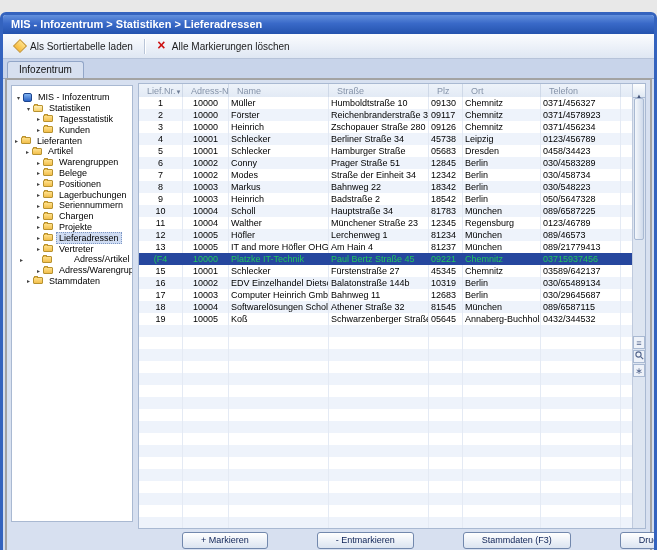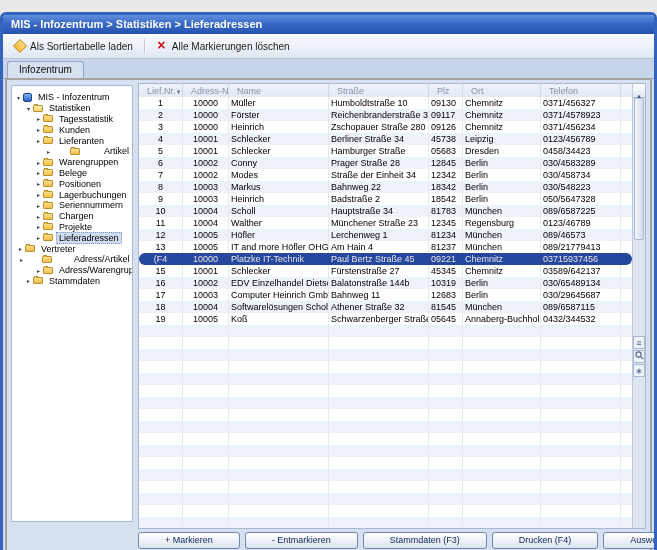--- a/index.html
+++ b/index.html
@@ -47,42 +47,42 @@
     background:linear-gradient(#eef3fa,#e2eaf5);border-bottom:1px solid #c3cfe2;
     position:absolute;top:0;left:0;right:13px;}
   .hcell{font-size:9px;color:#8593a9;padding:0 8px;border-right:1px solid #cfd9e8;
     display:flex;align-items:center;overflow:hidden;white-space:nowrap;}
   .hcell.filler{border-right:none;}
   .sort{margin-left:auto;}
   .sort::before{content:'▼';font-size:6px;color:#6b7a92;}
   .grid-body{position:absolute;top:13px;left:0;right:13px;bottom:0;overflow:hidden;}
   .row{display:grid;grid-template-columns:var(--cols);height:12px;background:#fff;}
   .row.alt{background:#eef3fb;}
-  .row.sel{background:#26479e;color:#e5e5e5;border-radius:6px;}
+  .row.sel{background:#26479e;color:#22c55e;}
   .cell{font-size:9px;line-height:12px;padding:0 2px;border-right:1px solid #e4eaf4;
     overflow:hidden;white-space:nowrap;}
   .cell.center{text-align:center;}
   .cell.filler{border-right:none;}
   .row.sel .cell{border-right-color:#26479e;}
   
   .vscroll{position:absolute;top:0;right:0;bottom:0;width:13px;background:#dde5f1;
     border-left:1px solid #bfcadd;box-sizing:border-box;}
   .vs-up{height:13px;text-align:center;background:linear-gradient(#fdfefe,#dfe8f3);
     border-bottom:1px solid #a9b9d2;}
   .vs-up::before{content:'▲';font-size:6px;color:#44557a;line-height:13px;}
   .vs-thumb{position:absolute;top:14px;left:1px;right:1px;height:140px;
     background:linear-gradient(90deg,#f4f7fb,#cfdaeb);border:1px solid #a9b9d2;border-radius:2px;}
   .rail-icons{position:absolute;left:0;right:0;top:252px;}
   .rail-icon{height:13px;text-align:center;font-size:9px;color:#51648c;border:1px solid #a9b9d2;
     background:#eef2f9;margin:0 0 1px 0;line-height:12px;box-sizing:border-box;}
   
   .footer{position:absolute;left:131px;top:452px;display:flex;gap:5px;}
-  .fbtn{height:17px;padding:0 26px;font-size:9px;color:#0d2256;
+  .fbtn{height:17px;padding:0 18px;font-size:9px;color:#0d2256;
     background:linear-gradient(#ffffff,#dbe4f1);border:1px solid #7288ad;border-radius:3px;
-    line-height:15px;white-space:nowrap;font-family:"Liberation Sans",sans-serif;}
+    line-height:15px;white-space:nowrap;font-family:"Liberation Sans",sans-serif;margin-left:44px;}
 </style>
 </head>
 <body>
 
 <div class="window">
   <div class="titlebar">
     <span>MIS - Infozentrum &gt; Statistiken &gt; Lieferadressen</span>
   </div>
 
   <div class="toolbar">
@@ -116,26 +116,26 @@
         <div class="tree-item" style="padding-left: 22px;">
           <span class="ex">▸</span>
           <span class="ti folder-icon"></span>
           <span class="tl">Tagesstatistik</span>
         </div>
         <div class="tree-item" style="padding-left: 22px;">
           <span class="ex">▸</span>
           <span class="ti folder-icon"></span>
           <span class="tl">Kunden</span>
         </div>
-        <div class="tree-item" style="padding-left: 22px;">
+        <div class="tree-item" style="">
           <span class="ex">▸</span>
           <span class="ti folder-icon"></span>
           <span class="tl">Lieferanten</span>
         </div>
-        <div class="tree-item" style="padding-left: 32px; justify-content: space-between;">
+        <div class="tree-item" style="padding-left: 11px;">
           <span class="ex">▸</span>
           <span class="ti folder-icon"></span>
           <span class="tl">Artikel</span>
         </div>
         <div class="tree-item" style="padding-left: 22px;">
           <span class="ex">▸</span>
           <span class="ti folder-icon"></span>
           <span class="tl">Warengruppen</span>
         </div>
         <div class="tree-item" style="padding-left: 22px;">
@@ -166,21 +166,21 @@
         <div class="tree-item" style="padding-left: 22px;">
           <span class="ex">▸</span>
           <span class="ti folder-icon"></span>
           <span class="tl">Projekte</span>
         </div>
         <div class="tree-item sel" style="padding-left: 22px;">
           <span class="ex">▸</span>
           <span class="ti folder-icon"></span>
           <span class="tl">Lieferadressen</span>
         </div>
-        <div class="tree-item" style="padding-left: 4px;">
+        <div class="tree-item" style="padding-left: 22px;">
           <span class="ex">▸</span>
           <span class="ti folder-icon"></span>
           <span class="tl">Vertreter</span>
         </div>
         <div class="tree-item" style="padding-left: 5px; gap: 16px;">
           <span class="ex">▸</span>
           <span class="ti folder-icon"></span>
           <span class="tl">Adress/Artikel</span>
         </div>
         <div class="tree-item" style="padding-left: 22px;">
@@ -269,21 +269,21 @@
             <div class="cell">Hamburger Straße</div>
             <div class="cell">05683</div>
             <div class="cell">Dresden</div>
             <div class="cell">0458/34423</div>
             <div class="cell filler"></div>
           </div>
           <div class="row alt">
             <div class="cell center">6</div>
             <div class="cell center">10002</div>
             <div class="cell">Conny</div>
-            <div class="cell">Prager Straße 28</div>
+            <div class="cell">Prager Straße 51</div>
             <div class="cell">12845</div>
             <div class="cell">Berlin</div>
             <div class="cell">030/4583289</div>
             <div class="cell filler"></div>
           </div>
           <div class="row">
             <div class="cell center">7</div>
             <div class="cell center">10002</div>
             <div class="cell">Modes</div>
             <div class="cell">Straße der Einheit 34</div>

